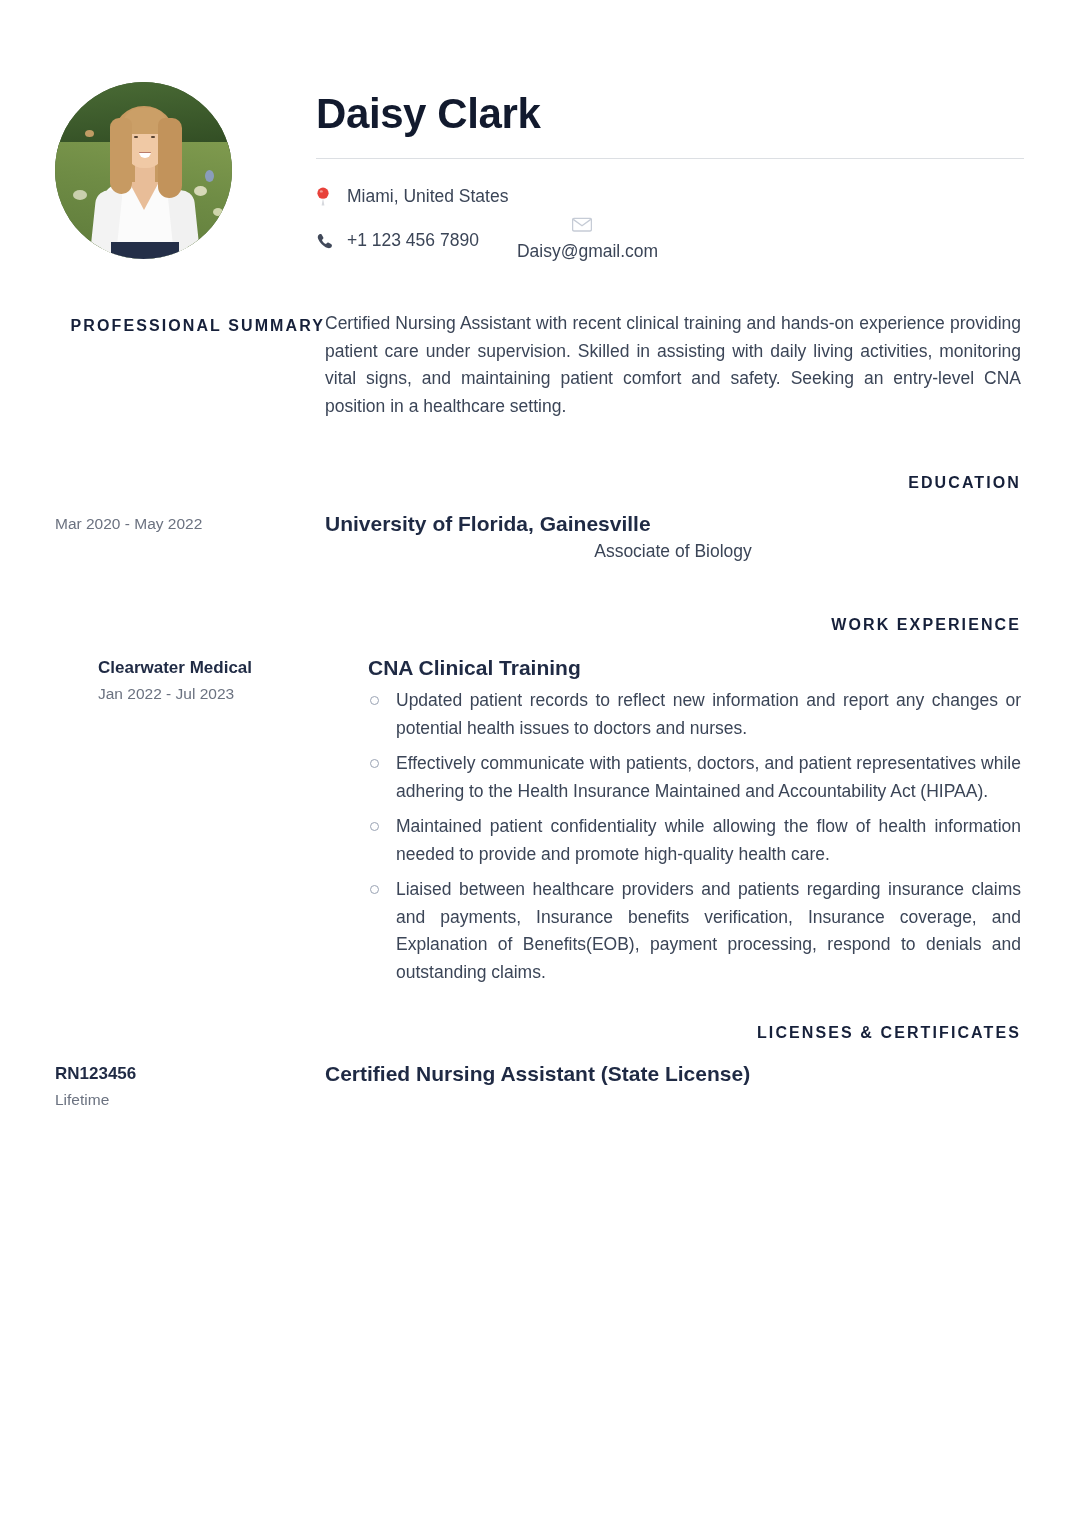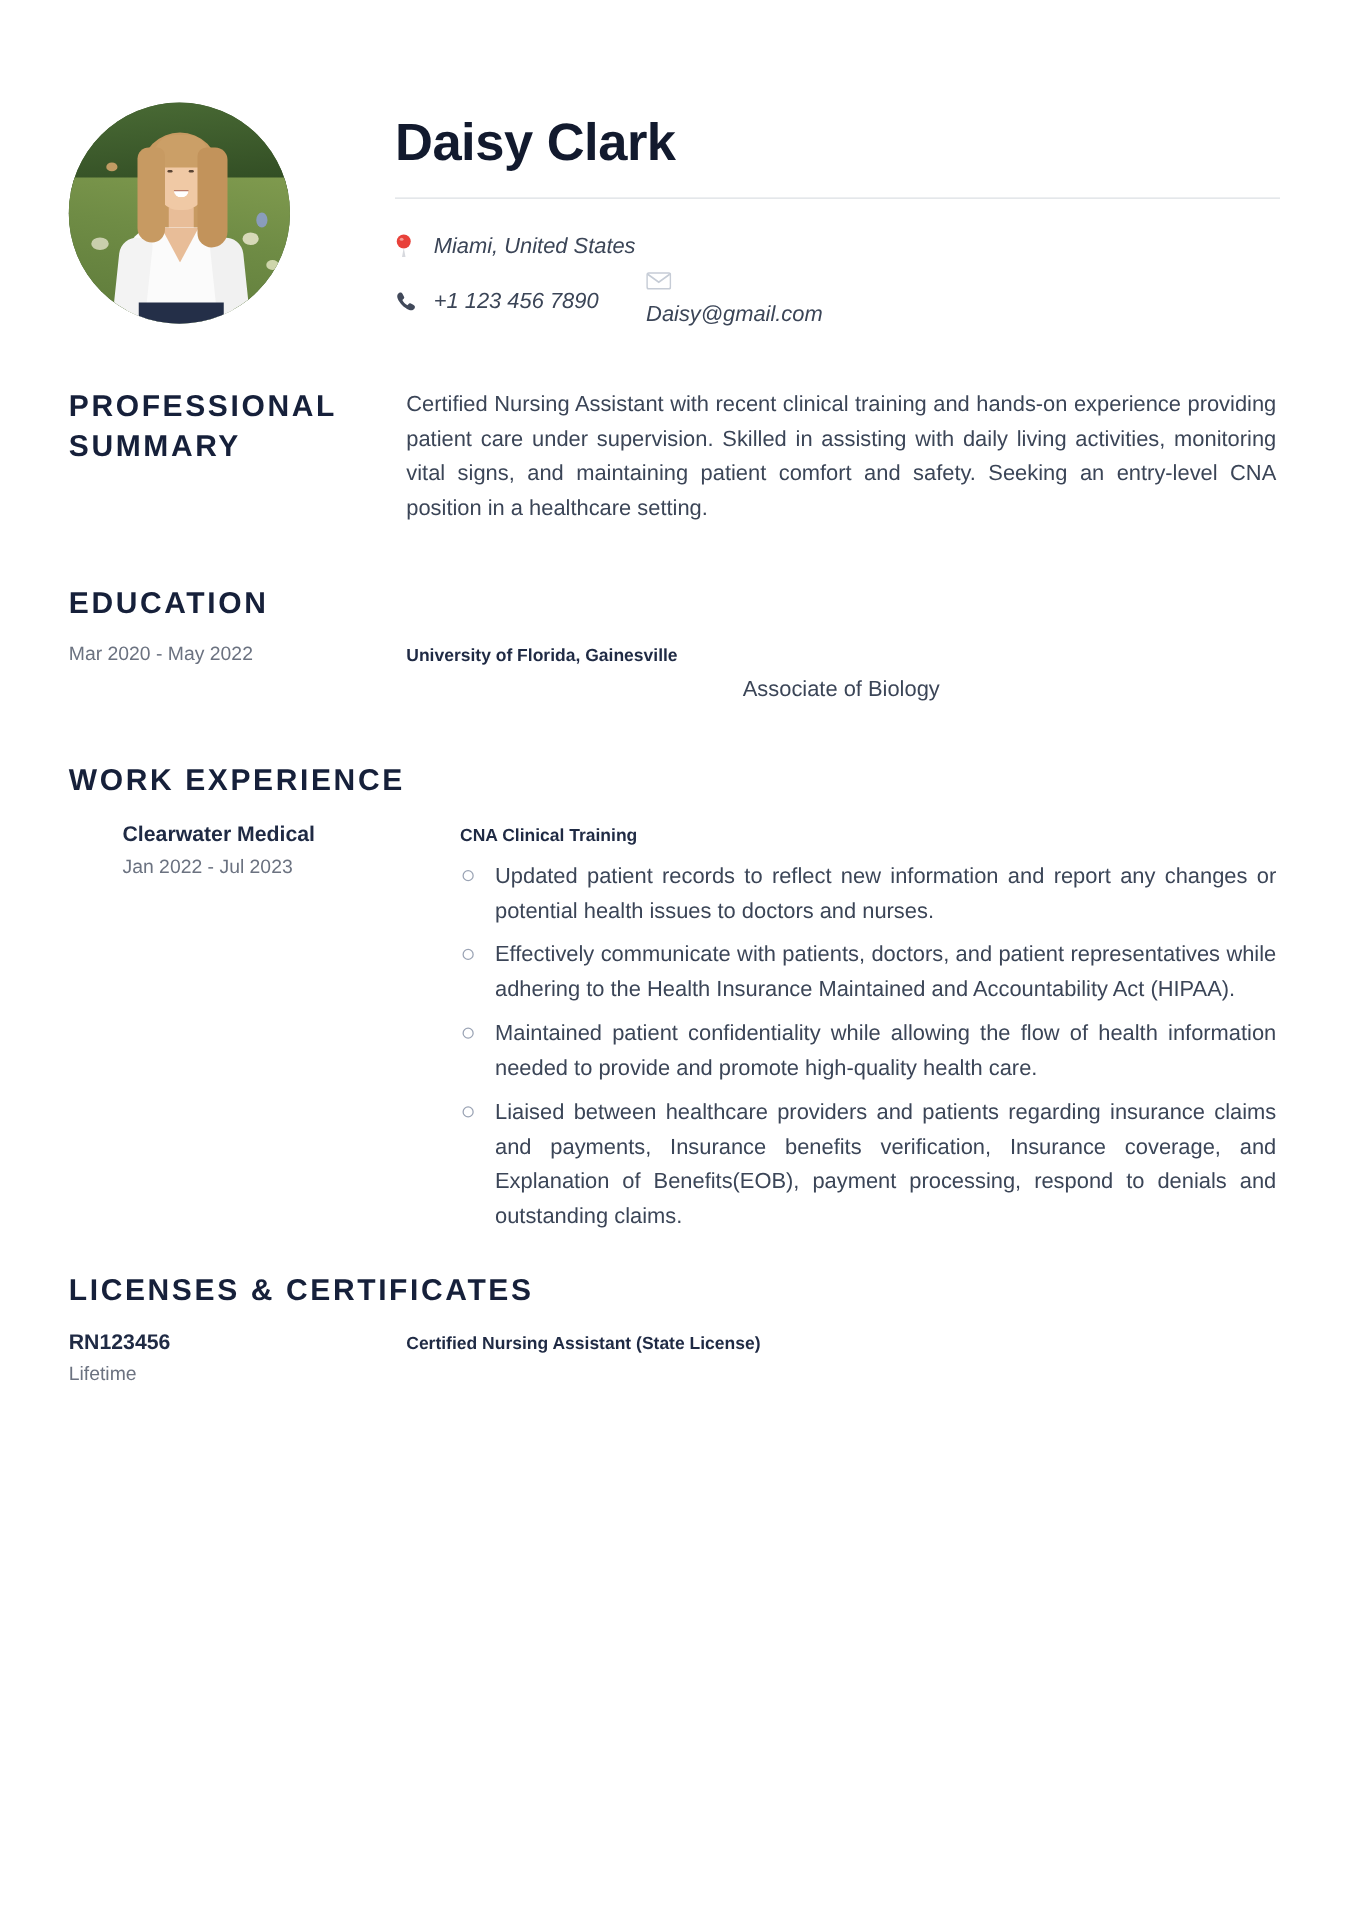--- a/index.html
+++ b/index.html
@@ -146,21 +146,21 @@
     font-size: 17.5px;
     color: #3b4557;
     line-height: 33px;
   }
   .contact-row {
     display: flex;
     align-items: center;
   }
   .contact-item {
     display: flex;
-    font-style: italic;
+    align-items: center;
   }
   .contact-item + .contact-item { margin-left: 38px; flex-direction: column; }
   .ic {
     width: 22px;
     flex: 0 0 22px;
     display: inline-flex;
     align-items: center;
     justify-content: flex-start;
     margin-right: 9px;
   }
@@ -172,46 +172,47 @@
   }
   .col-left {
     width: 270px;
     flex: 0 0 270px;
   }
   .col-right {
     flex: 1 1 auto;
     padding-left: 0;
   }
   .sec-title {
-    font-size: 24px;
+    font-size: 16px;
     font-weight: bold;
     color: #16203a;
     letter-spacing: 2.1px;
     line-height: 32px;
     text-transform: uppercase;
+    text-align: right;
   }
   .body-text {
     font-size: 17.5px;
     line-height: 27.5px;
     color: #3b4557;
     text-align: justify;
   }
   .meta-date {
     font-size: 15.5px;
     color: #6b7280;
     line-height: 26px;
   }
   .meta-strong {
     font-size: 17px;
     font-weight: bold;
     color: #1f2a44;
     line-height: 26px;
   }
   .entry-title {
-    font-size: 14px;
+    font-size: 21px;
     font-weight: bold;
     color: #1f2a44;
     line-height: 26px;
   }
   .entry-sub {
     font-size: 17.5px;
     color: #3b4557;
     line-height: 28px;
     text-align: center;
   }

